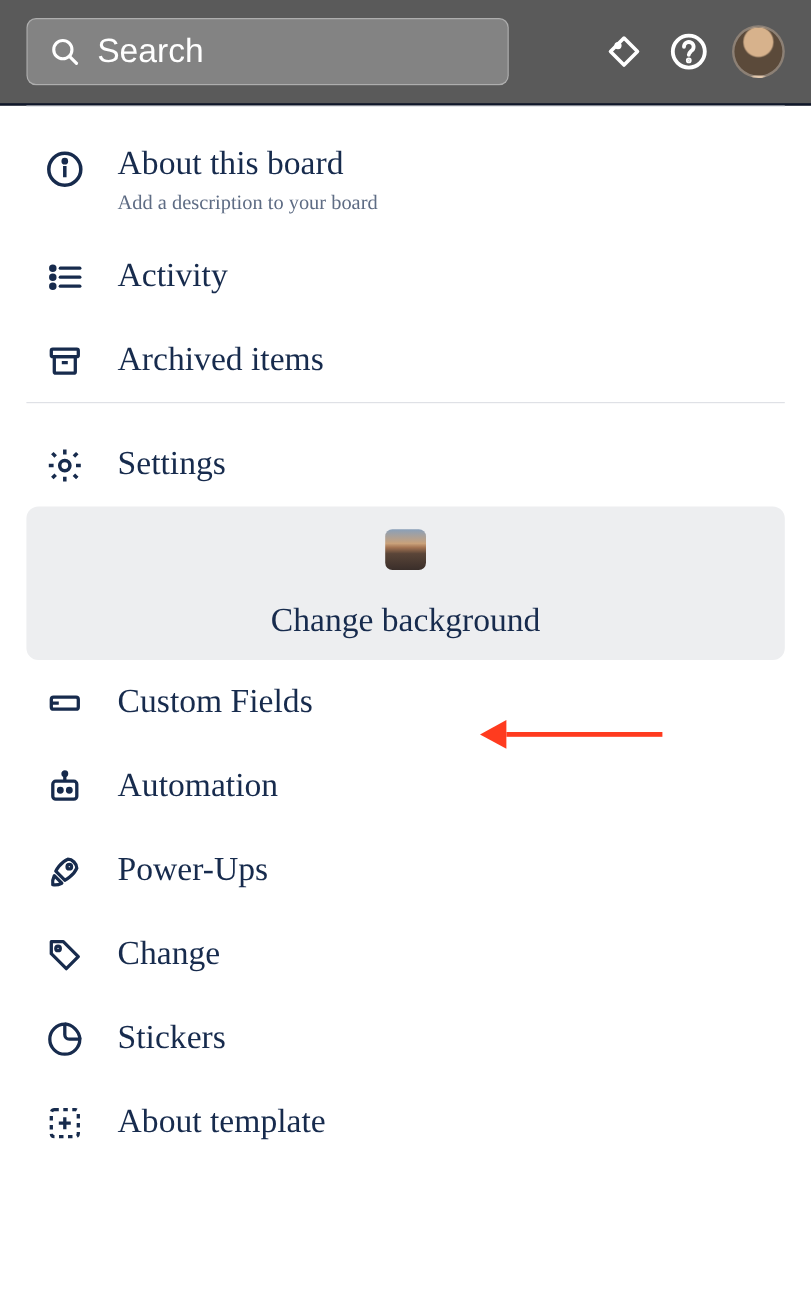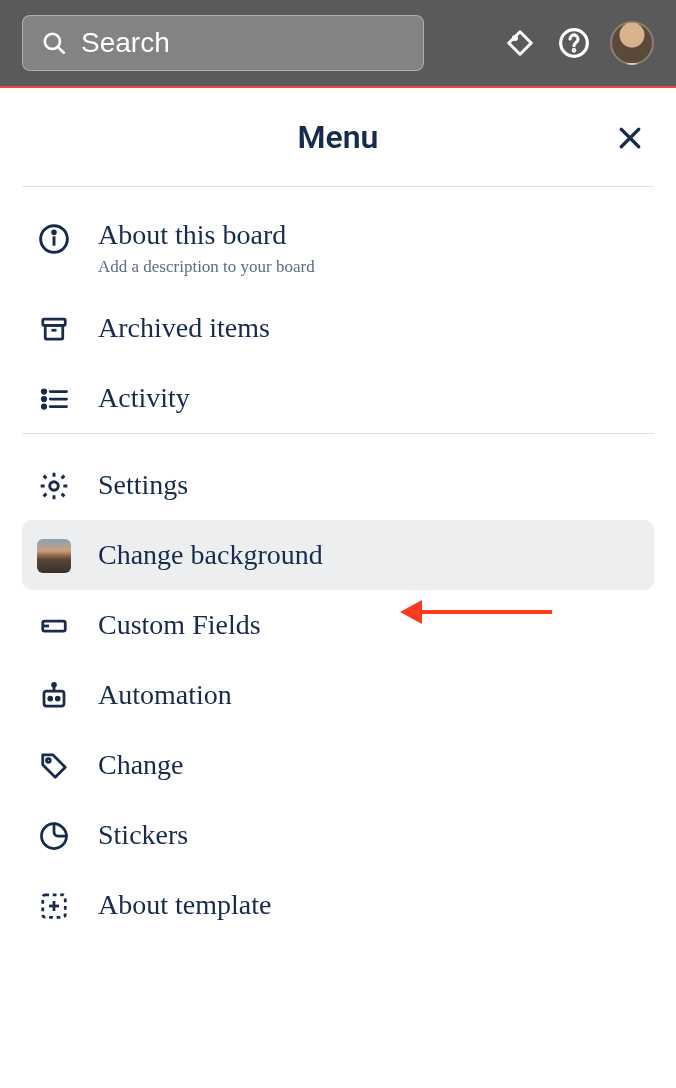--- a/index.html
+++ b/index.html
@@ -5,21 +5,21 @@
   * { box-sizing: border-box; margin: 0; padding: 0; }
   html, body { width: 676px; height: 1088px; font-family: -apple-system, "Segoe UI", Roboto, sans-serif; background: #fff; overflow: hidden; }
 
   .topbar {
     height: 88px;
     background: #5a5a5a;
     display: flex;
     align-items: center;
     padding: 0 22px;
     gap: 18px;
-    border-bottom: 2px solid #ef4444;
+    border-bottom: 2px solid #0f172a;
   }
   .search-wrap {
     flex: 1;
     height: 56px;
     background: rgba(255,255,255,0.25);
     border: 1px solid rgba(255,255,255,0.35);
     border-radius: 8px;
     display: flex;
     align-items: center;
     padding: 0 18px;
@@ -63,21 +63,21 @@
     padding: 16px 14px;
     border-radius: 10px;
     cursor:pointer;
     font-family:Liberation Serif, serif;
   }
   .menu-item .mi-icon {
     width: 36px; height:36px; color:#172b4d; flex-shrink:0;
     display:flex; align-items:center; justify-content:center;
     margin-top: 2px;
   }
-  .menu-item.sel { background:#edeef0; }
+  .menu-item.sel { background:#edeef0;flex-direction:column; }
   .menu-item.single { align-items:center; }
   .mi-text { display:flex; flex-direction:column; gap:6px; }
   .mi-label { font-size: 28px; color:#172b4d; font-weight:500; }
   .mi-sub { font-size: 17px; color:#5e6c84; }
 
   .bg-thumb {
     width:34px; height:34px; border-radius:6px;
     background: linear-gradient(to top, #3a2e2a 0%, #5a4538 40%, #a37352 55%, #c9a17a 65%, #8aa0b9 100%);
   }
 
@@ -118,72 +118,63 @@
     <svg width="32" height="32" viewBox="0 0 24 24" fill="none" stroke="currentColor" stroke-width="2.4" stroke-linecap="round">
         <circle cx="12" cy="12" r="10"></circle>
         <path d="M9 9a3 3 0 1 1 4.5 2.6C12.5 12.5 12 13 12 14"></path>
         <circle cx="12" cy="17.5" r="0.6" fill="currentColor"></circle>
       </svg>
   </span>
   <div class="avatar"></div>
 </div>
 
 <div class="panel">
-  <div class="panel-header">
-    <div class="panel-title">Menu</div>
-    <div class="close-btn">
-      <svg width="30" height="30" viewBox="0 0 24 24" stroke="currentColor" stroke-width="2.6" stroke-linecap="round">
-          <line x1="5" y1="5" x2="19" y2="19"></line>
-          <line x1="19" y1="5" x2="5" y2="19"></line>
-        </svg>
-    </div>
-  </div>
   <hr class="divider">
 
   <div class="menu-list">
 
     <div class="menu-item">
       <span class="mi-icon">
         <svg width="32" height="32" viewBox="0 0 24 24" fill="none" stroke="currentColor" stroke-width="2.2">
             <circle cx="12" cy="12" r="10"></circle>
             <line x1="12" y1="10" x2="12" y2="17"></line>
             <circle cx="12" cy="7" r="1" fill="currentColor"></circle>
           </svg>
       </span>
       <div class="mi-text">
         <span class="mi-label">About this board</span>
         <span class="mi-sub">Add a description to your board</span>
       </div>
-    </div>
-
-    <div class="menu-item single">
-      <span class="mi-icon">
-        <svg width="30" height="30" viewBox="0 0 24 24" fill="none" stroke="currentColor" stroke-width="2.2">
-            <rect x="3" y="4" width="18" height="5" rx="1"></rect>
-            <rect x="5" y="9" width="14" height="11" rx="1"></rect>
-            <line x1="10" y1="13" x2="14" y2="13"></line>
-          </svg>
-      </span>
-      <span class="mi-label">Archived items</span>
     </div>
 
     <div class="menu-item single">
       <span class="mi-icon">
         <svg width="30" height="30" viewBox="0 0 24 24" fill="none" stroke="currentColor" stroke-width="2.2" stroke-linecap="round">
             <circle cx="4" cy="6" r="1.4" fill="currentColor"></circle>
             <line x1="9" y1="6" x2="22" y2="6"></line>
             <circle cx="4" cy="12" r="1.4" fill="currentColor"></circle>
             <line x1="9" y1="12" x2="22" y2="12"></line>
             <circle cx="4" cy="18" r="1.4" fill="currentColor"></circle>
             <line x1="9" y1="18" x2="22" y2="18"></line>
           </svg>
       </span>
       <span class="mi-label">Activity</span>
     </div>
 
+    <div class="menu-item single">
+      <span class="mi-icon">
+        <svg width="30" height="30" viewBox="0 0 24 24" fill="none" stroke="currentColor" stroke-width="2.2">
+            <rect x="3" y="4" width="18" height="5" rx="1"></rect>
+            <rect x="5" y="9" width="14" height="11" rx="1"></rect>
+            <line x1="10" y1="13" x2="14" y2="13"></line>
+          </svg>
+      </span>
+      <span class="mi-label">Archived items</span>
+    </div>
+
   </div>
 
   <hr class="divider">
 
   <div class="menu-list" style="position:relative;">
 
     <div class="menu-item single">
       <span class="mi-icon">
         <svg width="32" height="32" viewBox="0 0 24 24" fill="none" stroke="currentColor" stroke-width="2.2">
             <circle cx="12" cy="12" r="3.2"></circle>
@@ -216,20 +207,30 @@
             <rect x="4" y="8" width="16" height="12" rx="2"></rect>
             <line x1="12" y1="3" x2="12" y2="8"></line>
             <circle cx="12" cy="3" r="1.2" fill="currentColor"></circle>
             <circle cx="9" cy="14" r="1.2" fill="currentColor"></circle>
             <circle cx="15" cy="14" r="1.2" fill="currentColor"></circle>
           </svg>
       </span>
       <span class="mi-label">Automation</span>
     </div>
 
+    <div class="menu-item single">
+      <span class="mi-icon">
+        <svg width="30" height="30" viewBox="0 0 24 24" fill="none" stroke="currentColor" stroke-width="2.2" stroke-linejoin="round">
+            <path d="M5 15c-1.5 3-1 6-1 6s3 .5 6-1l-5-5z"></path>
+            <path d="M14 4c3 0 6 3 6 6-2 5-8 8-8 8l-6-6s3-6 8-8z"></path>
+            <circle cx="15" cy="9" r="1.5"></circle>
+          </svg>
+      </span>
+      <span class="mi-label">Power-Ups</span>
+    </div>
 
     <div class="menu-item single">
       <span class="mi-icon">
         <svg width="30" height="30" viewBox="0 0 24 24" fill="none" stroke="currentColor" stroke-width="2.2" stroke-linejoin="round">
             <path d="M11 3 L21 13 L13 21 L3 11 V3 Z"></path>
             <circle cx="7.5" cy="7.5" r="1.5"></circle>
           </svg>
       </span>
       <span class="mi-label">Change</span>
     </div>

